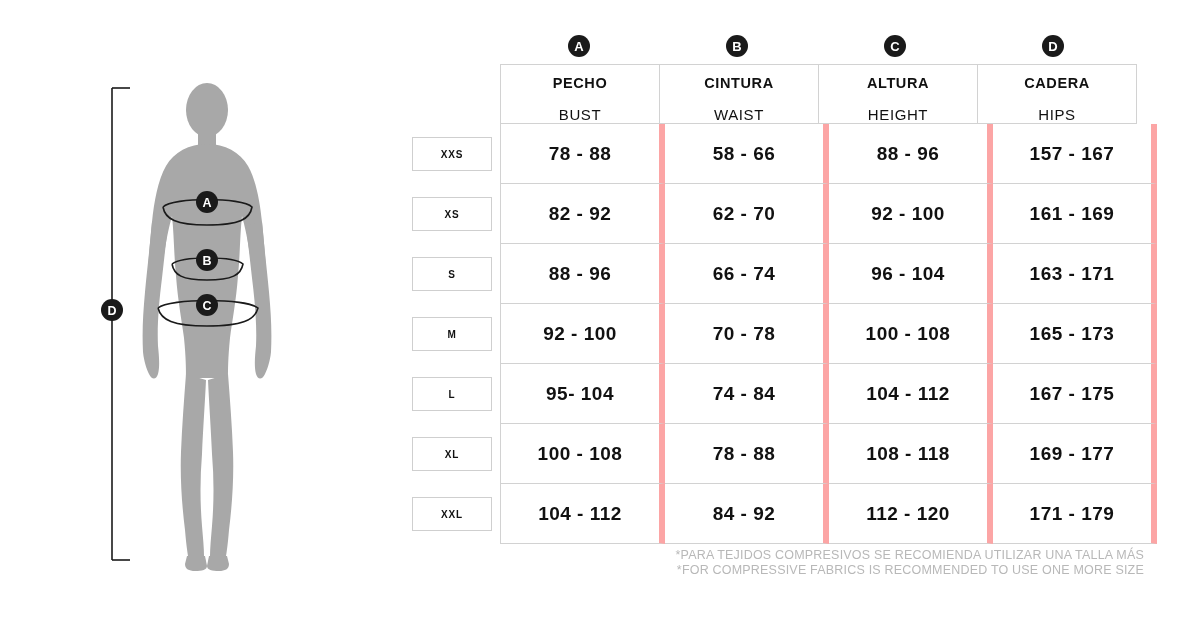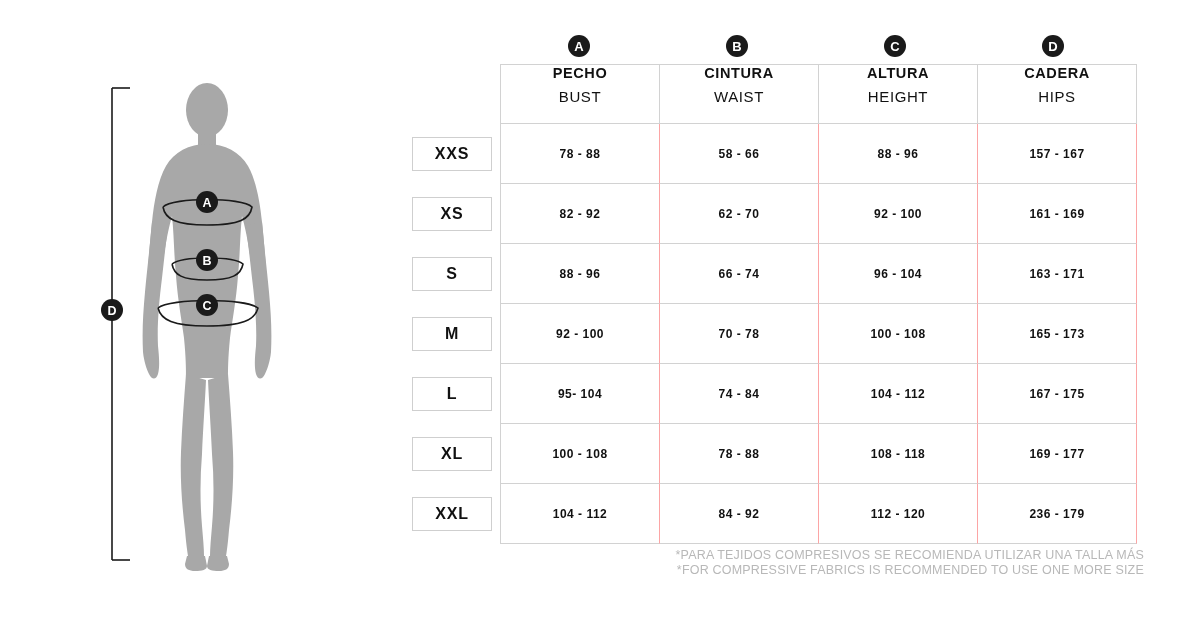--- a/index.html
+++ b/index.html
@@ -78,22 +78,22 @@
   }
   .header-cell {
     width: 158px;
     height: 58px;
     border-top: 1px solid #d2d2d2;
     border-bottom: 1px solid #d2d2d2;
     border-right: 1px solid #d2d2d2;
     display: flex;
     flex-direction: column;
     align-items: center;
-    justify-content: flex-start;
-    gap: 7px;
+    justify-content: flex-end;
+    gap: 15px;
   }
   .header-cell:first-child {
     border-left: 1px solid #d2d2d2;
   }
   .header-cell .es {
     font-size: 14.5px;
     font-weight: bold;
     letter-spacing: 0.6px;
     color: #111111;
   }
@@ -117,35 +117,35 @@
     padding: 0 8px;
     box-sizing: border-box;
   }
   .size-box {
     width: 78px;
     height: 32px;
     border: 1px solid #cfcfcf;
     display: flex;
     align-items: center;
     justify-content: center;
-    font-size: 16px;
+    font-size: 10px;
     font-weight: bold;
     letter-spacing: 0.8px;
     color: #111111;
     background: #ffffff;
   }
   .value-cell {
     width: 158px;
     height: 59px;
     border-bottom: 1px solid #d2d2d2;
-    border-right: 1px solid #fca5a5;
-    display: flex;
-    align-items: center;
-    justify-content: center;
-    font-size: 12px;
+    border-right: 6px solid #fca5a5;
+    display: flex;
+    align-items: center;
+    justify-content: center;
+    font-size: 19px;
     font-weight: bold;
     letter-spacing: 0.5px;
     color: #111111;
   }
   .value-cell.first {
     border-left: 1px solid #d2d2d2;
   }
 
   
   .footnotes {
@@ -361,21 +361,21 @@
       <div class="value-cell">169 - 177</div>
     </div>
 
     <div class="data-row">
       <div class="size-cell">
         <div class="size-box">XXL</div>
       </div>
       <div class="value-cell first">104 - 112</div>
       <div class="value-cell">84 - 92</div>
       <div class="value-cell">112 - 120</div>
-      <div class="value-cell">236 - 179</div>
+      <div class="value-cell">171 - 179</div>
     </div>
 
   </div>
 
   <div class="footnotes">
     <div>*PARA TEJIDOS COMPRESIVOS SE RECOMIENDA UTILIZAR UNA TALLA MÁS</div>
     <div>*FOR COMPRESSIVE FABRICS IS RECOMMENDED TO USE ONE MORE SIZE</div>
   </div>
 
 </div>

